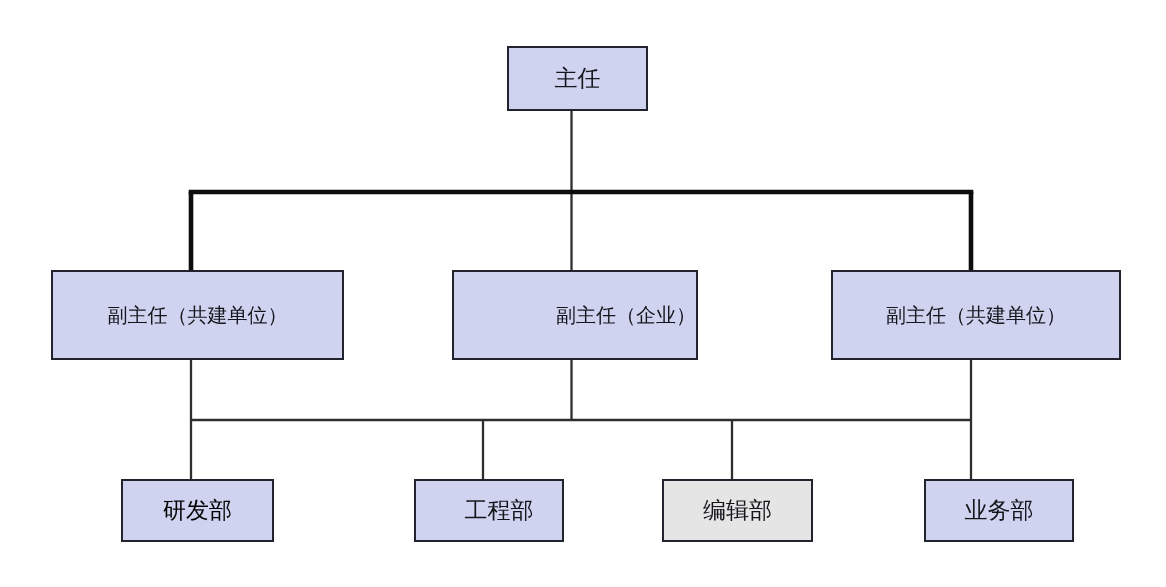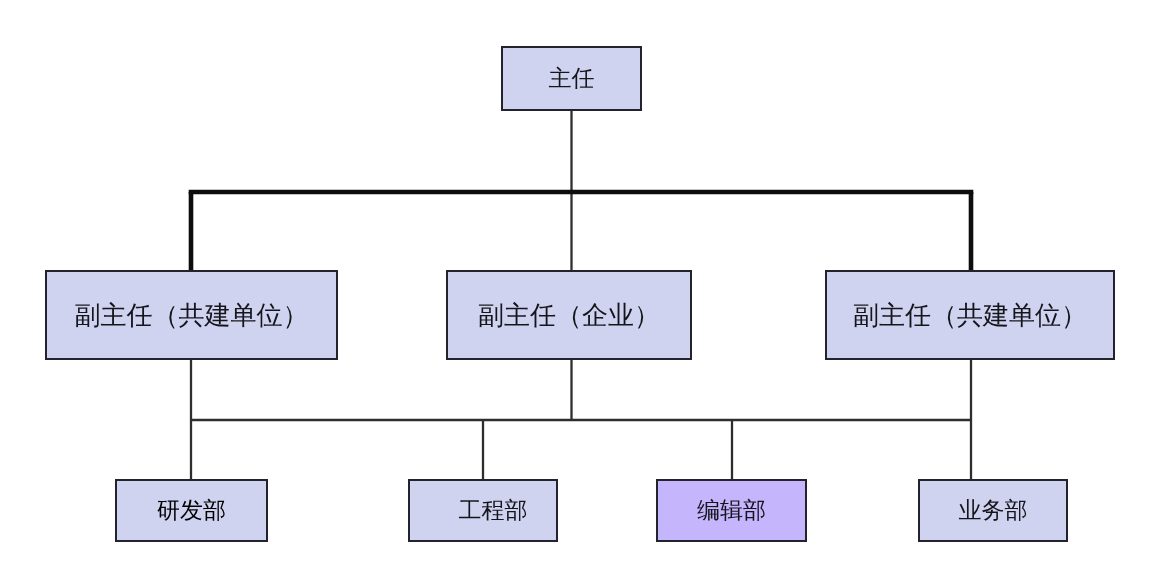--- a/index.html
+++ b/index.html
@@ -27,23 +27,24 @@
     position: absolute;
     box-sizing: border-box;
     display: flex;
     align-items: center;
     justify-content: center;
     text-align: center;
     background: #d0d3f0;
     border: 2px solid #23232e;
     color: #15151c;
     white-space: nowrap;
+    margin-left: 6px;
   }
   .node.level1 { font-size: 23px; }
-  .node.level2 { font-size: 26px; }
+  .node.level2 { font-size: 20px; }
   .node.level3 { font-size: 23px; }
 </style>
 </head>
 <body>
 
 <div class="canvas">
   <svg class="connector-svg" viewBox="0 0 1166 587" xmlns="http://www.w3.org/2000/svg">
       <line x1="571.5" y1="111" x2="571.5" y2="270" stroke="#2e2e2e" stroke-width="2.3"></line>
       <line x1="188.7" y1="192" x2="973.3" y2="192" stroke="#0d0d0d" stroke-width="4.6"></line>
       <line x1="191" y1="192" x2="191" y2="271" stroke="#0d0d0d" stroke-width="4.6"></line>
@@ -55,32 +56,32 @@
       <line x1="483" y1="420" x2="483" y2="480" stroke="#2e2e2e" stroke-width="2.3"></line>
       <line x1="732" y1="420" x2="732" y2="480" stroke="#2e2e2e" stroke-width="2.3"></line>
     </svg>
   <div>
       <div class="node level1" style="left: 501px; top: 46px; width: 141px; height: 65px; background: rgb(208, 211, 240); border-color: rgb(35, 35, 46); color: rgb(21, 21, 28);">
         <span>主任</span>
       </div>
       <div class="node level2" style="left: 45px; top: 270px; width: 293px; height: 90px; background: rgb(208, 211, 240); border-color: rgb(35, 35, 46); color: rgb(21, 21, 28);">
         <span>副主任（共建单位）</span>
       </div>
-      <div class="node level2" style="left: 446px; top: 270px; width: 246px; height: 90px; background: rgb(208, 211, 240); border-color: rgb(35, 35, 46); color: rgb(21, 21, 28);">
+      <div class="node level2" style="left: 446px; top: 270px; width: 246px; height: 90px; background: rgb(208, 211, 240); border-color: rgb(35, 35, 46); color: rgb(21, 21, 28); justify-content: flex-end;">
         <span>副主任（企业）</span>
       </div>
       <div class="node level2" style="left: 825px; top: 270px; width: 290px; height: 90px; background: rgb(208, 211, 240); border-color: rgb(35, 35, 46); color: rgb(21, 21, 28);">
         <span>副主任（共建单位）</span>
       </div>
       <div class="node level3" style="left: 115px; top: 479px; width: 153px; height: 63px; background: rgb(208, 211, 240); border-color: rgb(35, 35, 46); color: #000000;">
         <span>研发部</span>
       </div>
       <div class="node level3" style="left: 408px; top: 479px; width: 150px; height: 63px; background: rgb(208, 211, 240); border-color: rgb(35, 35, 46); color: rgb(21, 21, 28); padding-left: 20px;">
         <span>工程部</span>
       </div>
-      <div class="node level3" style="left: 656px; top: 479px; width: 151px; height: 63px; background: #c4b5fd; border-color: rgb(35, 35, 46); color: rgb(21, 21, 28);">
+      <div class="node level3" style="left: 656px; top: 479px; width: 151px; height: 63px; background: #e5e5e5; border-color: rgb(35, 35, 46); color: rgb(21, 21, 28);">
         <span>编辑部</span>
       </div>
       <div class="node level3" style="left: 918px; top: 479px; width: 150px; height: 63px; background: rgb(208, 211, 240); border-color: rgb(35, 35, 46); color: rgb(21, 21, 28);">
         <span>业务部</span>
       </div>
     </div>
 </div>
 
 </body></html>

